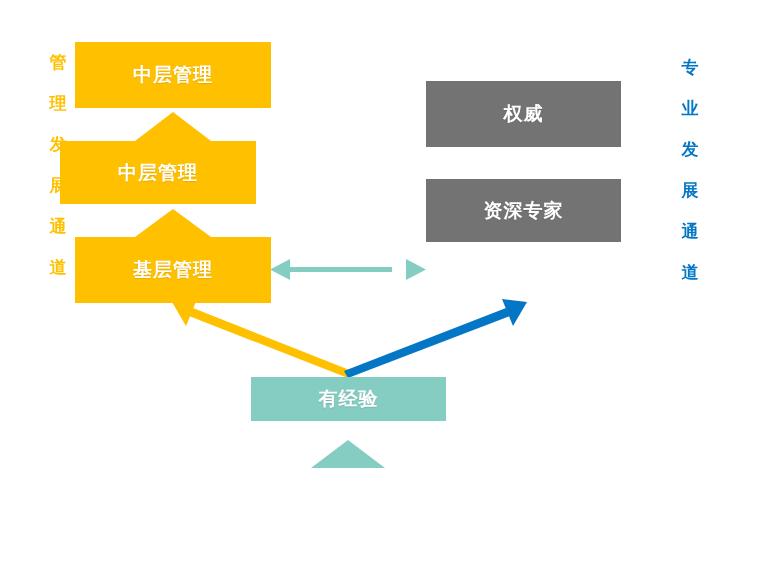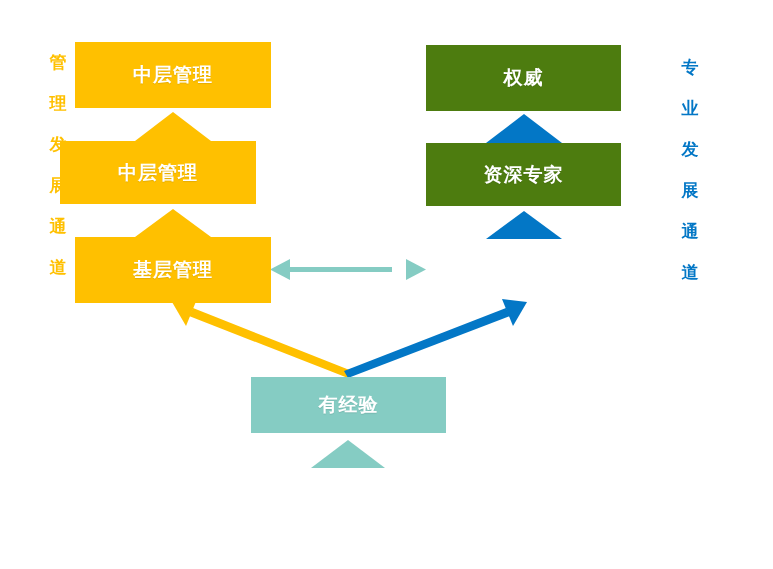--- a/index.html
+++ b/index.html
@@ -37,21 +37,21 @@
     justify-content: center;
     color: #ffffff;
     font-weight: bold;
     font-size: 19px;
     letter-spacing: 1px;
     box-sizing: border-box;
     text-shadow: 0 1px 1px rgba(0,0,0,0.10);
   }
 
   .mgmt-box   { background: #FFC000; }
-  .tech-box   { background: #4d7c0f; }
+  .tech-box   { background: #737373; margin-top: 36px; }
   .base-box   { background: #85CCC3; }
 
   .rail-label {
     position: absolute;
     display: flex;
     flex-direction: column;
     align-items: center;
     font-weight: bold;
     font-size: 17px;
     line-height: 1;
@@ -124,17 +124,17 @@
     <span>基层管理</span>
   </div>
 
   <div class="node-box tech-box" style="left:426px; top:45px; width:195px; height:66px;">
     <span>权威</span>
   </div>
   <div class="node-box tech-box" style="left:426px; top:143px; width:195px; height:63px;">
     <span>资深专家</span>
   </div>
 
-  <div class="node-box base-box" style="left:251px; top:377px; width:195px; height:56px;">
+  <div class="node-box base-box" style="left:251px; top:377px; width:195px; height:44px;">
     <span>有经验</span>
   </div>
 
 </div>
 
 </body></html>

